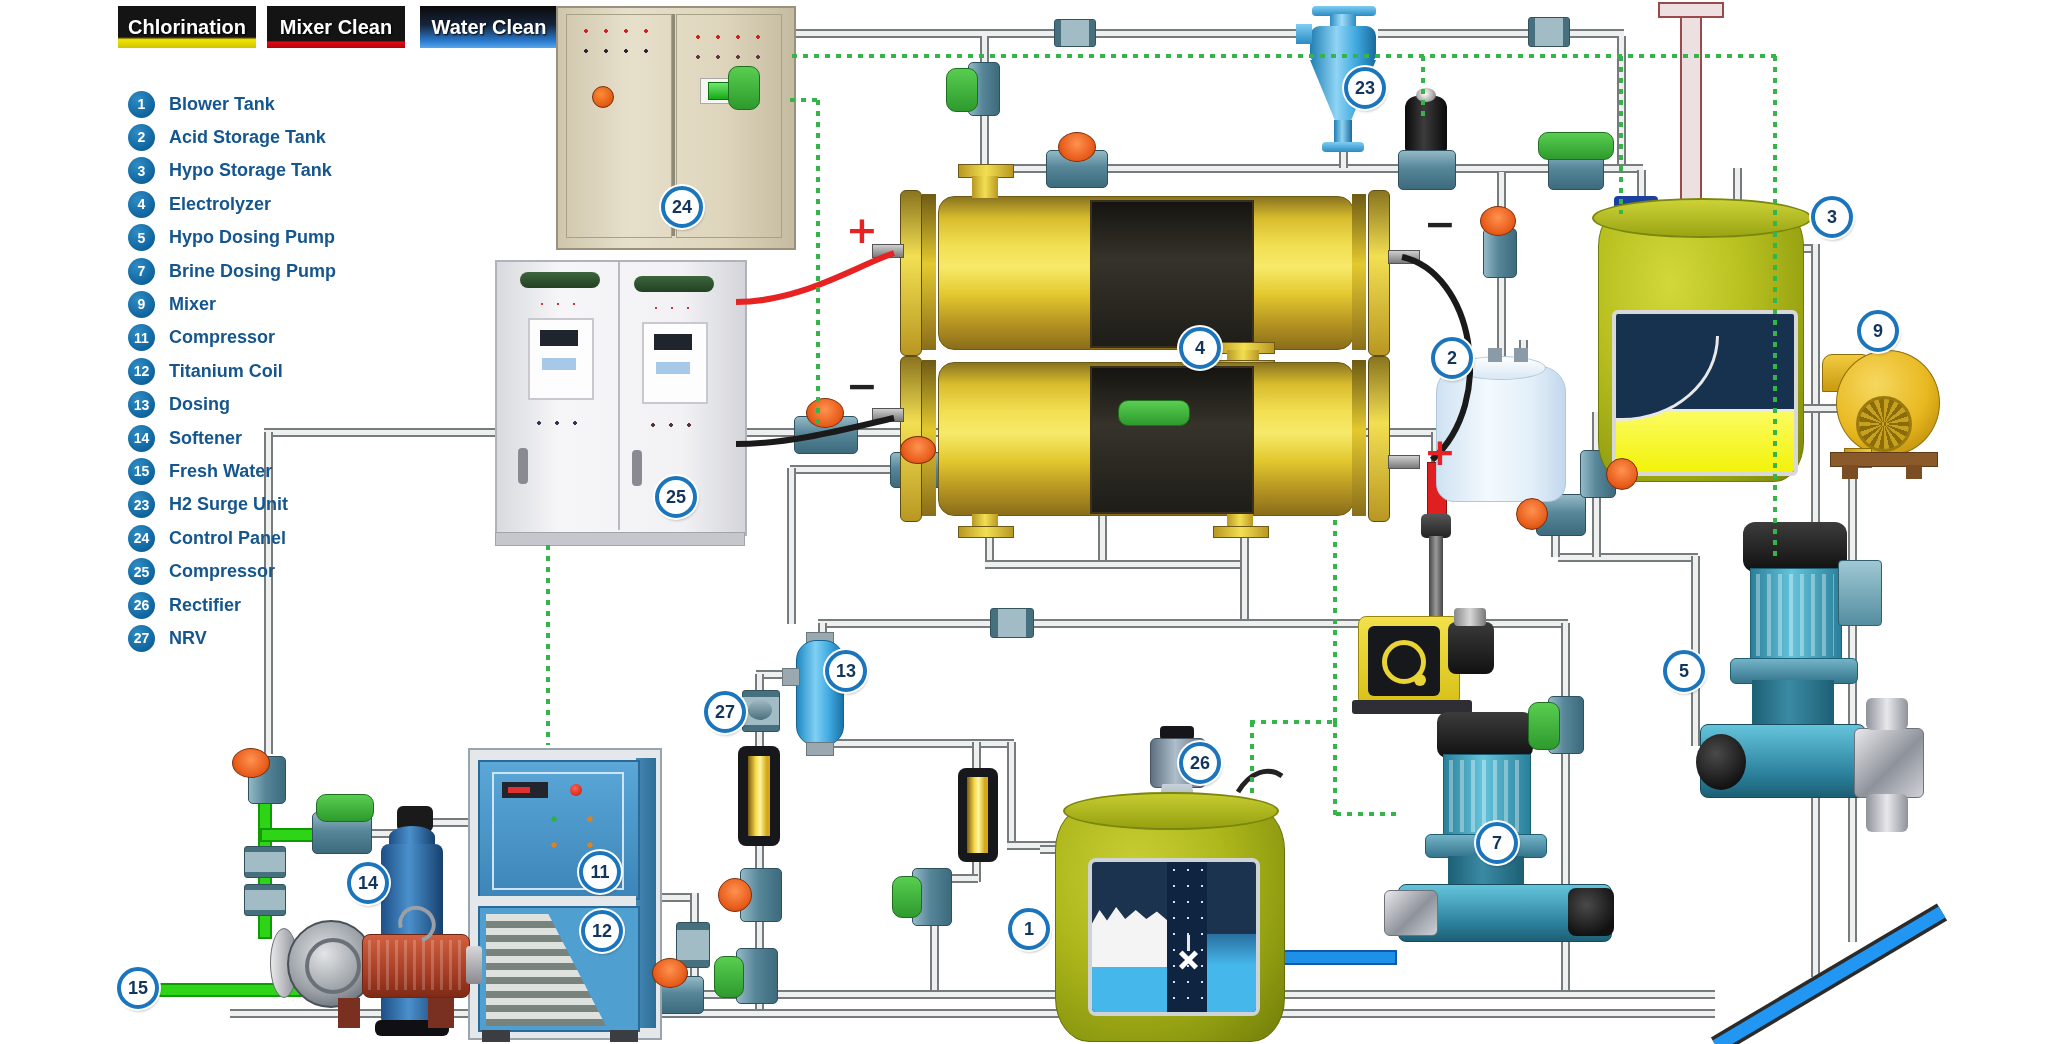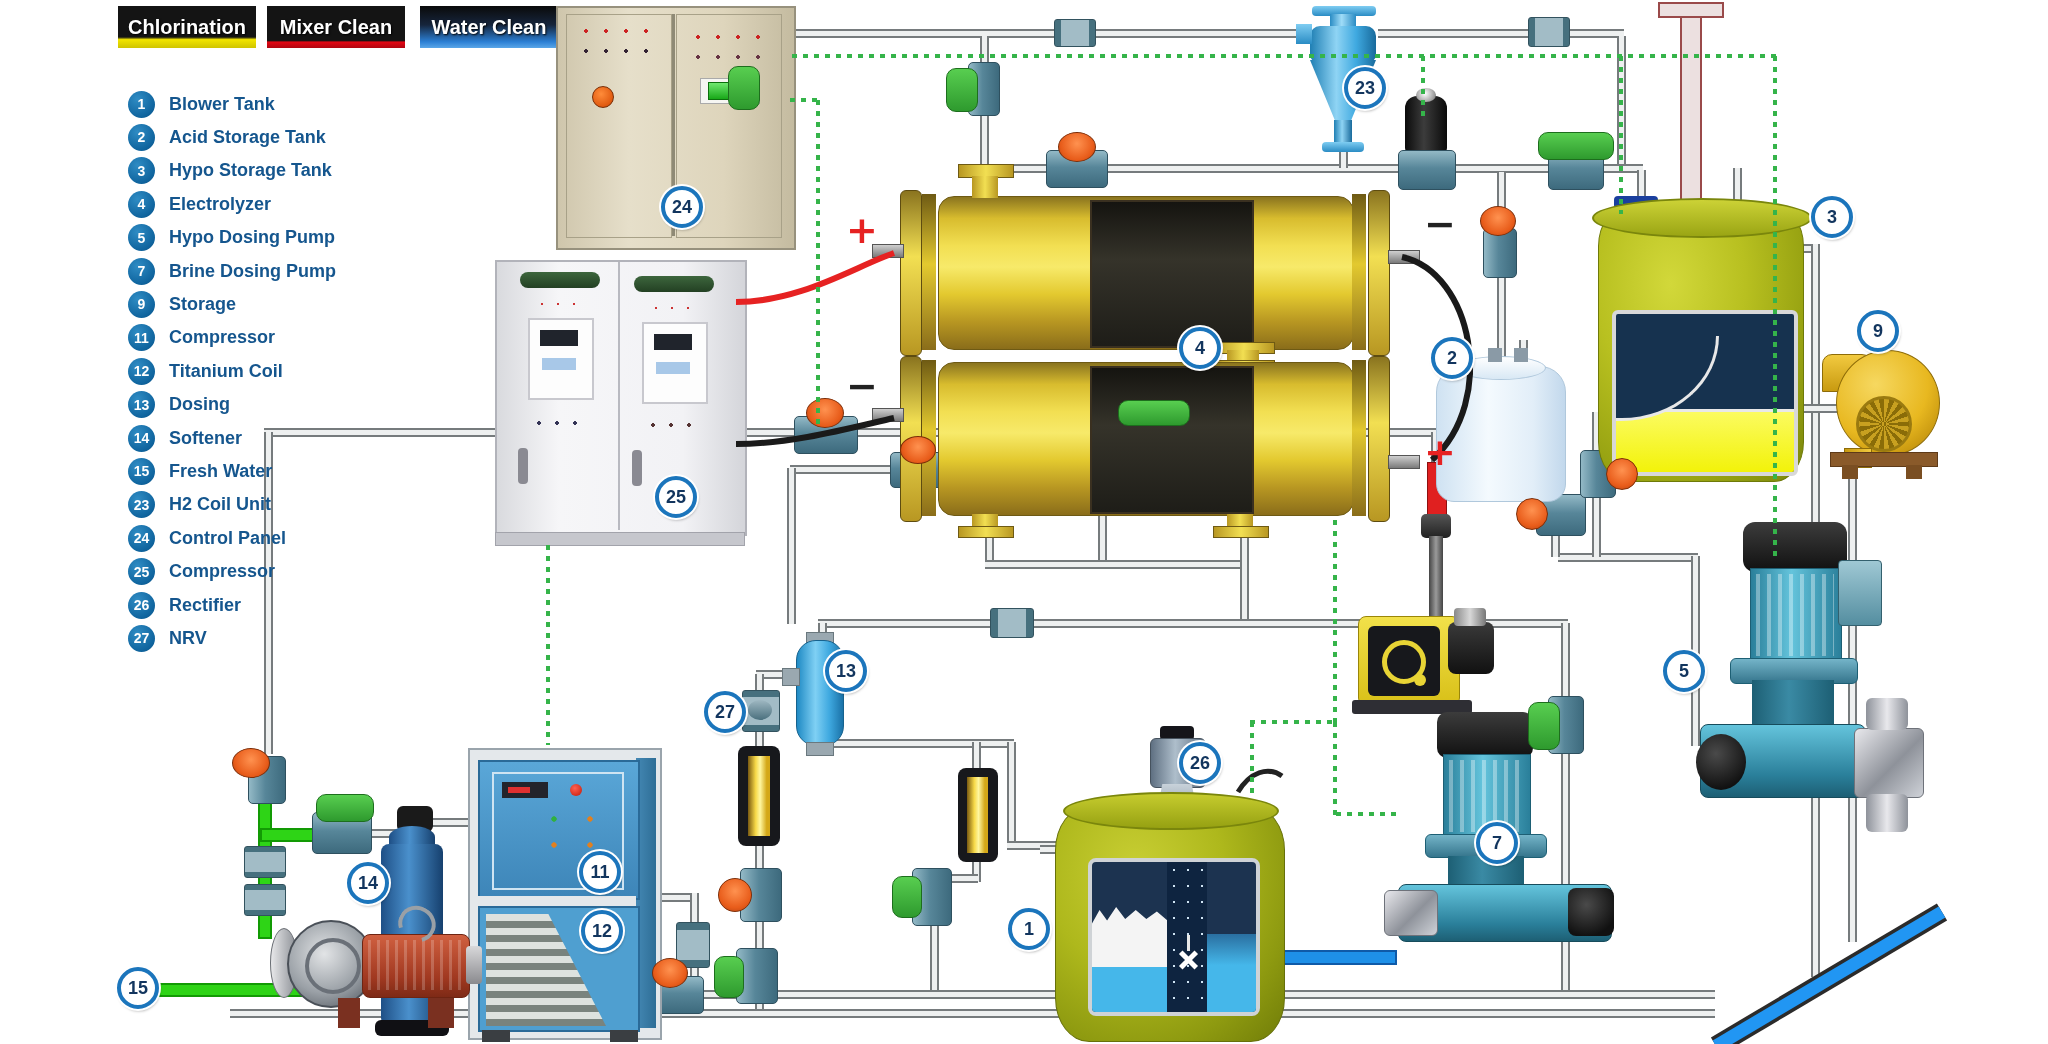--- a/index.html
+++ b/index.html
@@ -77,21 +77,21 @@
       <div class="eq-row" style="top: 223.6px;">
         <span class="eq-num">5</span>
         <span class="eq-label">Hypo Dosing Pump</span>
       </div>
       <div class="eq-row" style="top: 257px;">
         <span class="eq-num">7</span>
         <span class="eq-label">Brine Dosing Pump</span>
       </div>
       <div class="eq-row" style="top: 290.4px;">
         <span class="eq-num">9</span>
-        <span class="eq-label">Storage</span>
+        <span class="eq-label">Mixer</span>
       </div>
       <div class="eq-row" style="top: 323.8px;">
         <span class="eq-num">11</span>
         <span class="eq-label">Compressor</span>
       </div>
       <div class="eq-row" style="top: 357.2px;">
         <span class="eq-num">12</span>
         <span class="eq-label">Titanium Coil</span>
       </div>
       <div class="eq-row" style="top: 390.6px;">
@@ -101,21 +101,21 @@
       <div class="eq-row" style="top: 424px;">
         <span class="eq-num">14</span>
         <span class="eq-label">Softener</span>
       </div>
       <div class="eq-row" style="top: 457.4px;">
         <span class="eq-num">15</span>
         <span class="eq-label">Fresh Water</span>
       </div>
       <div class="eq-row" style="top: 490.8px;">
         <span class="eq-num">23</span>
-        <span class="eq-label">H2 Coil Unit</span>
+        <span class="eq-label">H2 Surge Unit</span>
       </div>
       <div class="eq-row" style="top: 524.2px;">
         <span class="eq-num">24</span>
         <span class="eq-label">Control Panel</span>
       </div>
       <div class="eq-row" style="top: 557.6px;">
         <span class="eq-num">25</span>
         <span class="eq-label">Compressor</span>
       </div>
       <div class="eq-row" style="top: 591px;">

